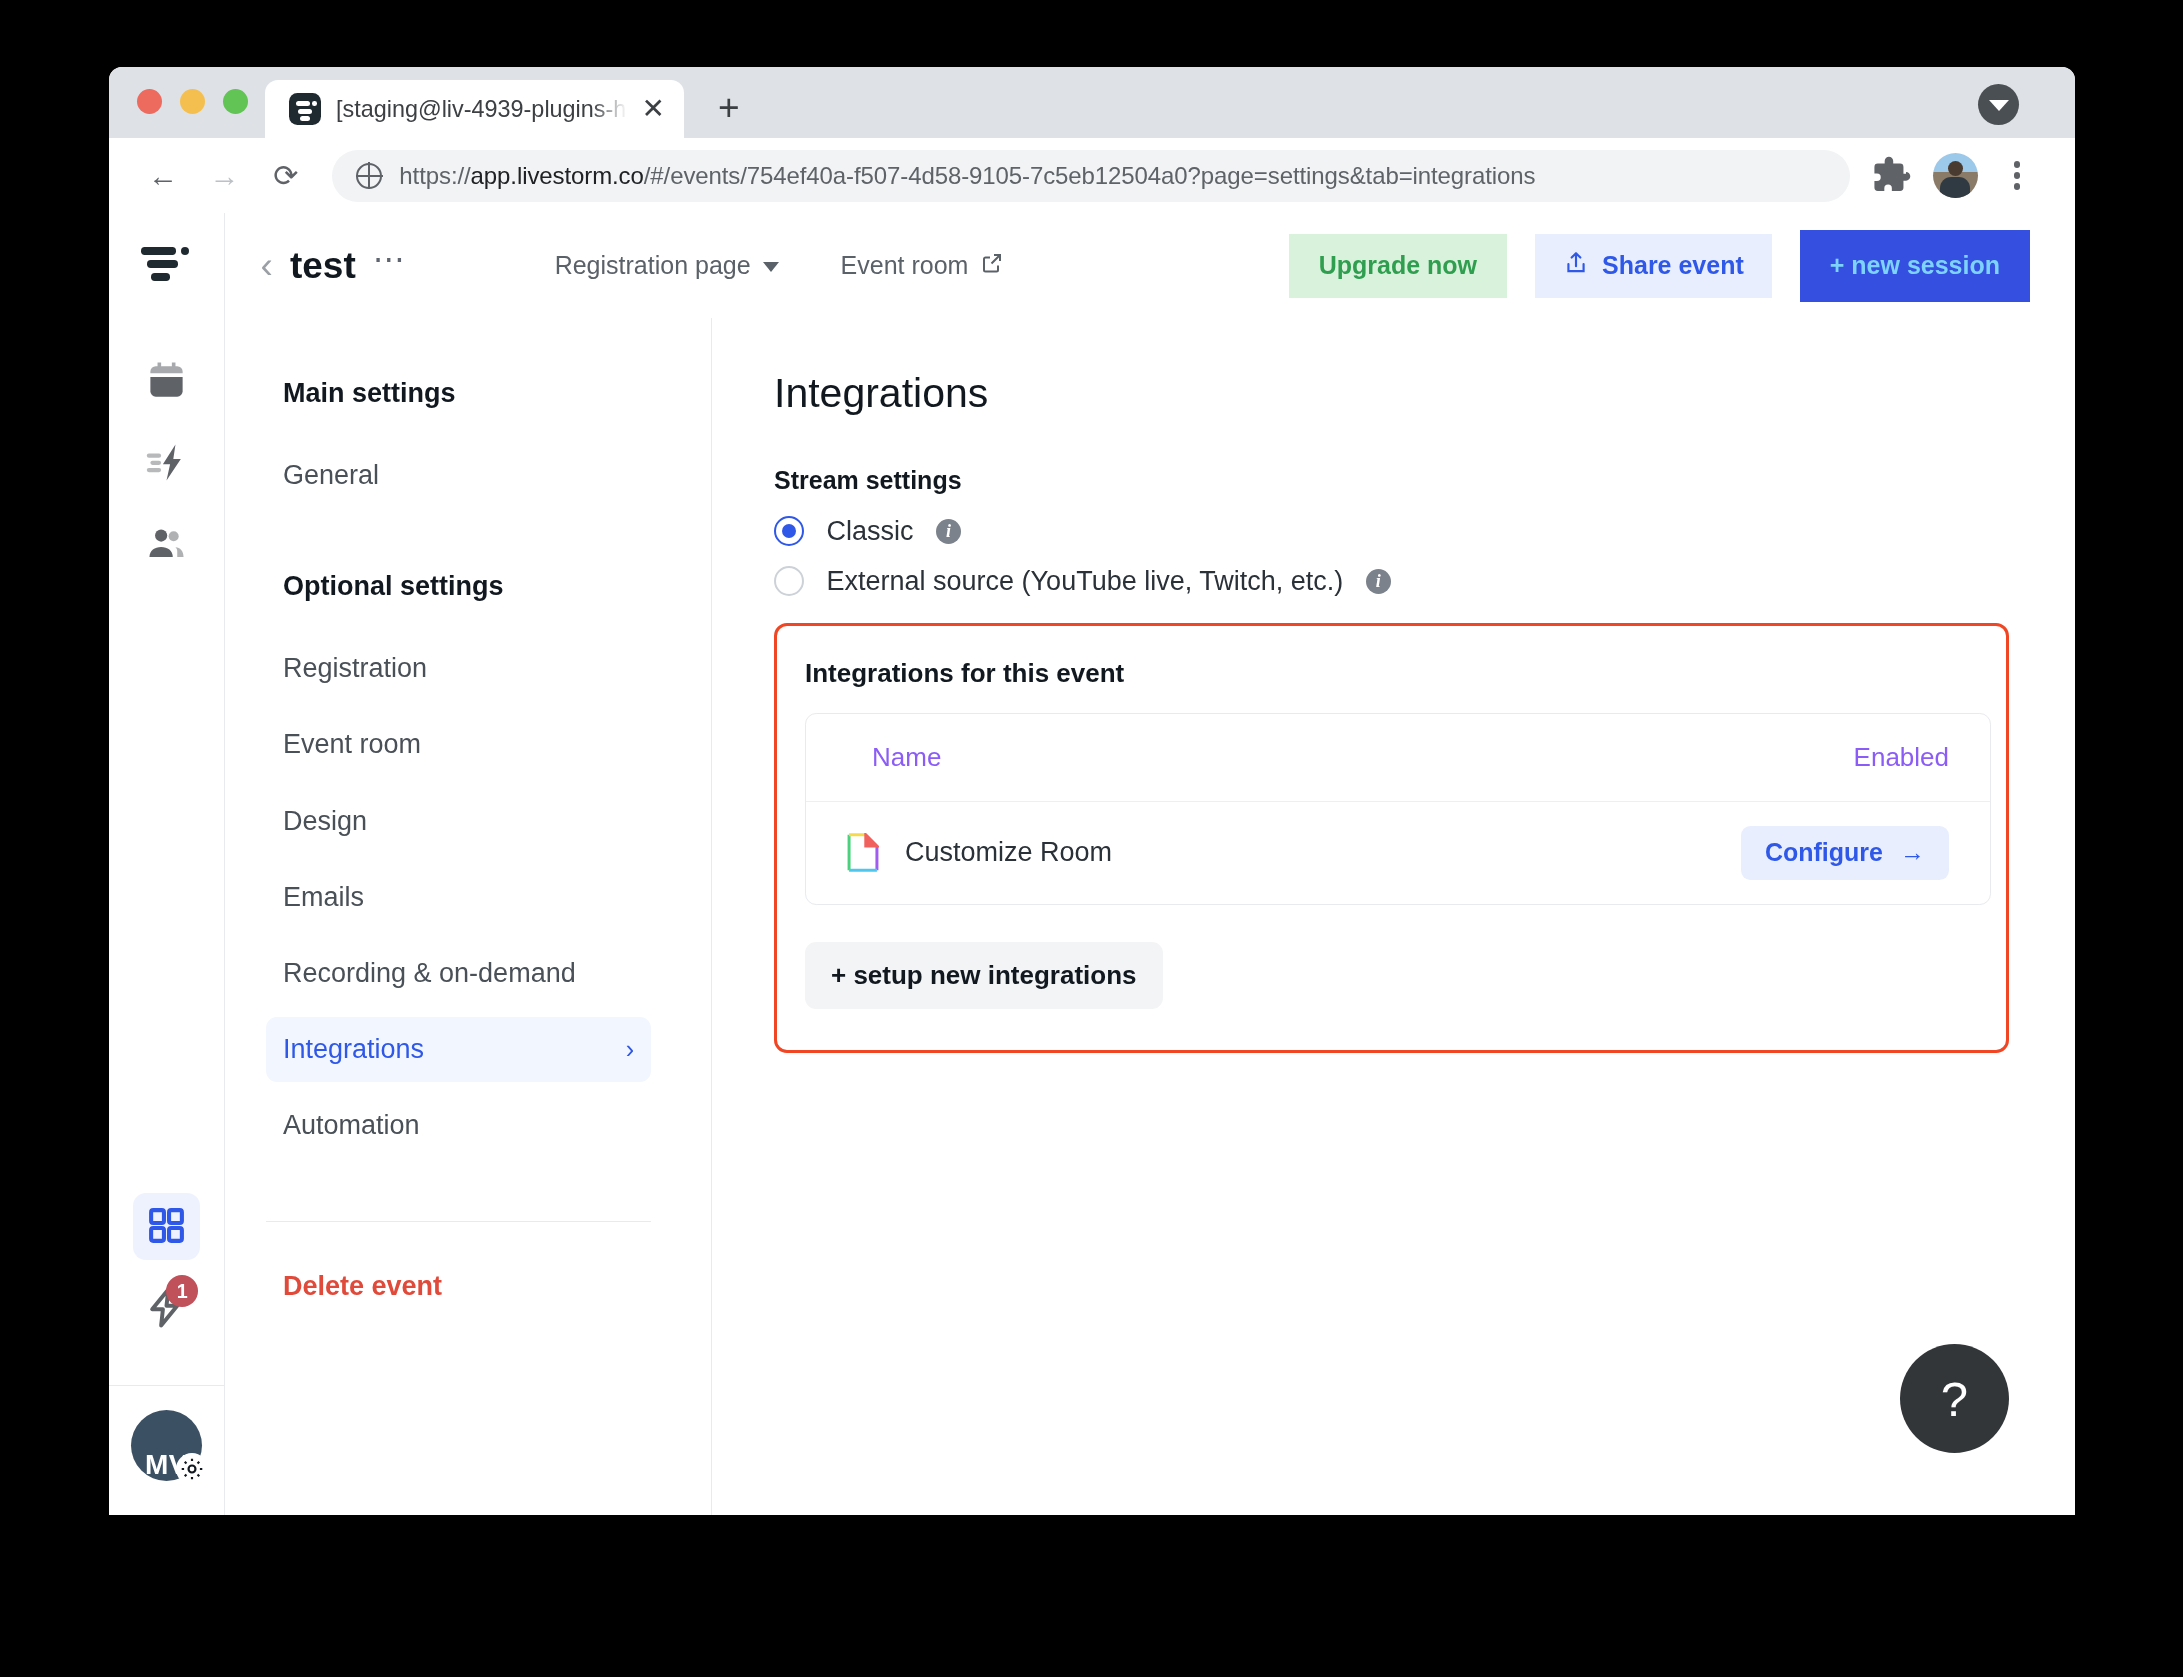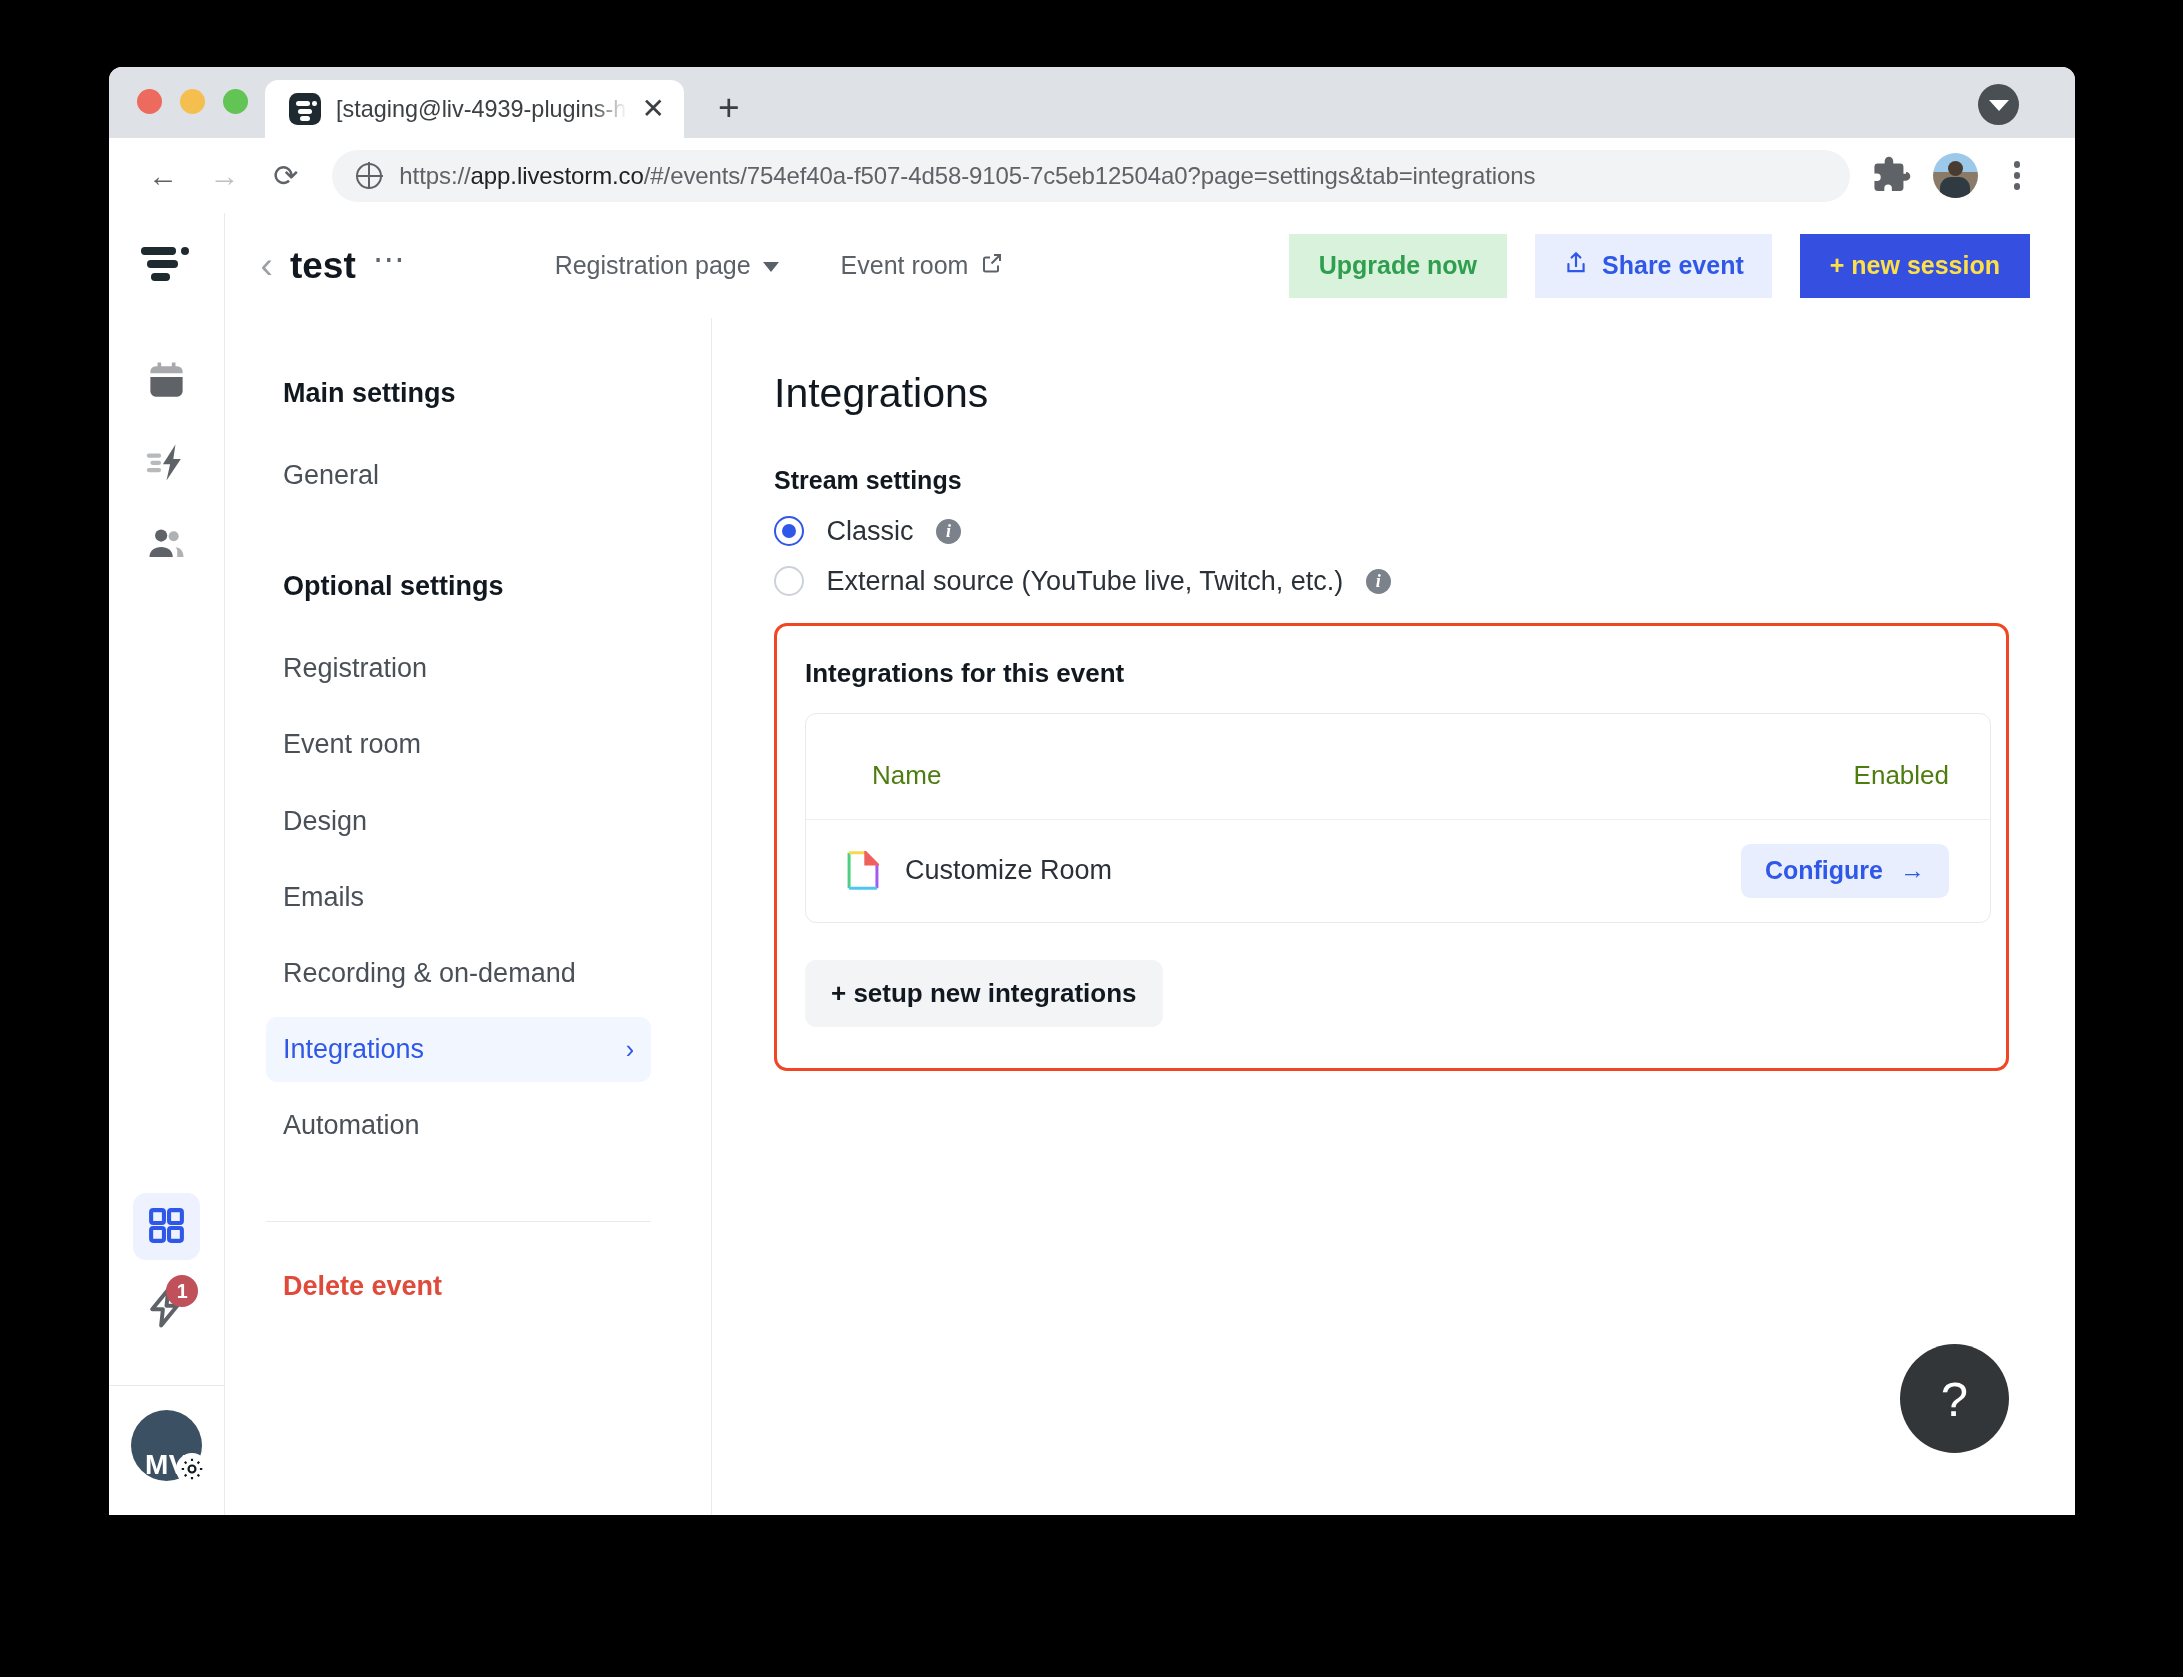--- a/index.html
+++ b/index.html
@@ -219,21 +219,21 @@
     border-top: 10.3px solid #5b6169;
   }
   .topbar-actions { margin-left: auto; display: flex; align-items: center; gap: 28px; }
   .btn {
     border: none; cursor: pointer; border-radius: 0;
     font-family: inherit; font-size: 25px; font-weight: 700;
     display: flex; align-items: center; justify-content: center; gap: 13px;
   }
   .btn-upgrade { background: #d9f2dc; color: #2f9e4f; height: 64px; padding: 0 30px; }
   .btn-share   { background: #e8eefd; color: #2f58e8; height: 64px; padding: 0 28px; }
-  .btn-new     { background: #3550e0; color: #fde047;    height: 64px; padding: 0 30px; }
+  .btn-new     { background: #3550e0; color: #7dd3fc;    height: 72px; padding: 0 30px; }
 
   .tabs {
     height: 101px; flex: none;
     display: flex; align-items: flex-start;
     padding: 9.4px 0 0 30px; gap: 0;
     border-bottom: 0.9px solid #e8eaed;
   }
   .tab-item {
     font-size: 27px; color: #5b6169; cursor: pointer;
     padding: 13px 24px 26px 24px;
@@ -310,21 +310,21 @@
   .box-label { font-size: 26px; font-weight: 700; color: #11181f; margin-bottom: 24px; }
   .table {
     border: 0.9px solid #e8eaed; border-radius: 11.2px; overflow: hidden;
     background: #fff;
   }
   .thead {
     display: flex; align-items: center;
     padding: 28px 41px 28px 66px;
     border-bottom: 0.9px solid #edeff2;
   }
-  .th { font-size: 26px; color: #4d7c0f; margin-top: 18px; }
+  .th { font-size: 26px; color: #8b5cf6; }
   .th.name { flex: 1; }
   .trow {
     display: flex; align-items: center;
     padding: 24px 41px 24px 41px; min-height: 99px;
   }
   .cell-name { flex: 1; display: flex; align-items: center; gap: 26px; }
   .doc-icon { width: 32px; height: 39px; flex: none; }
   .integration-name { font-size: 27px; color: #2b3139; }
   .btn-configure {
     background: #e8eefd; color: #2f58e8;

